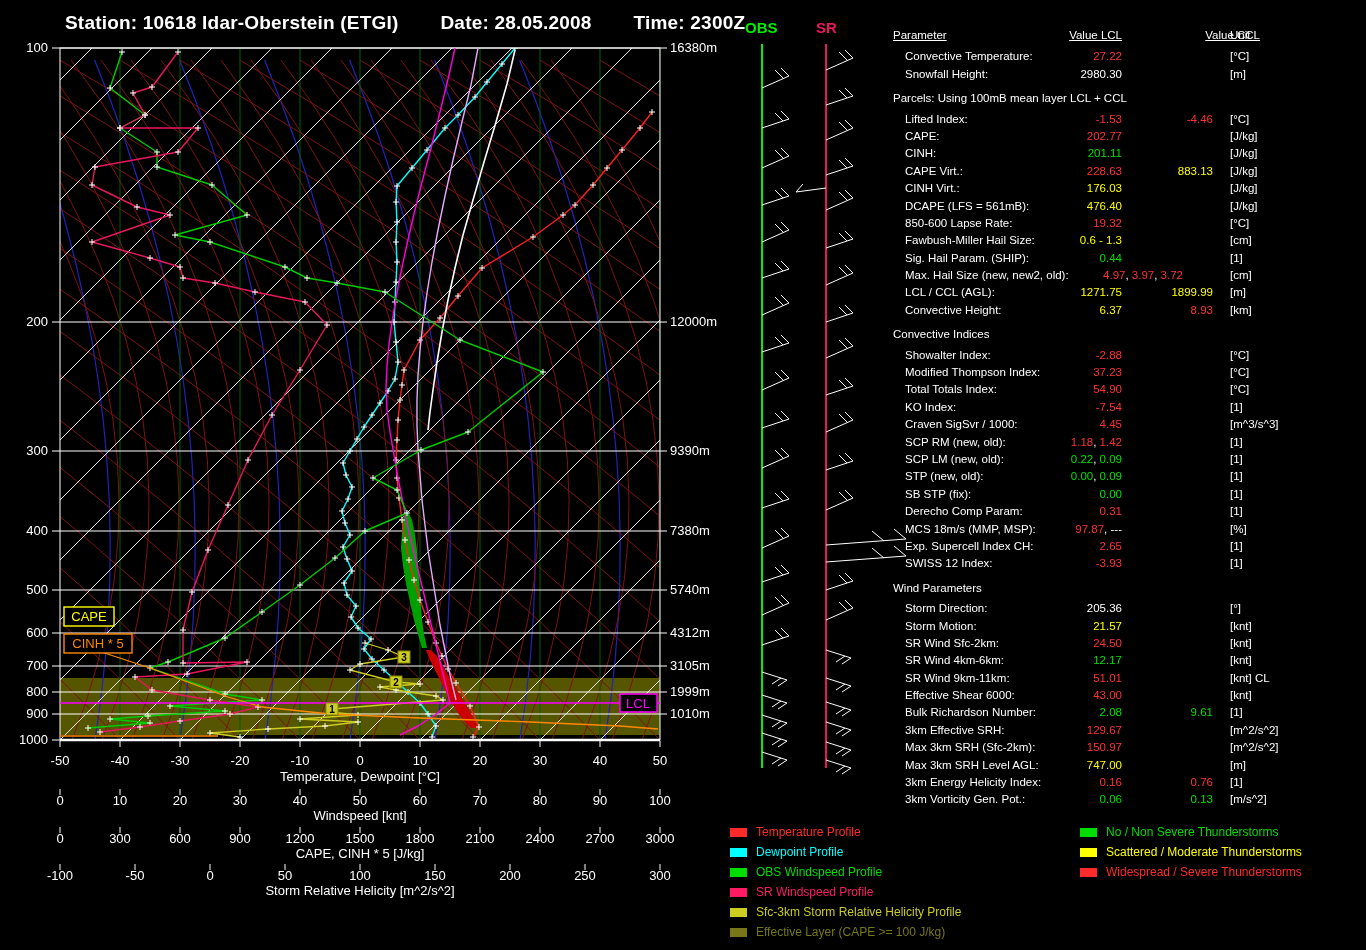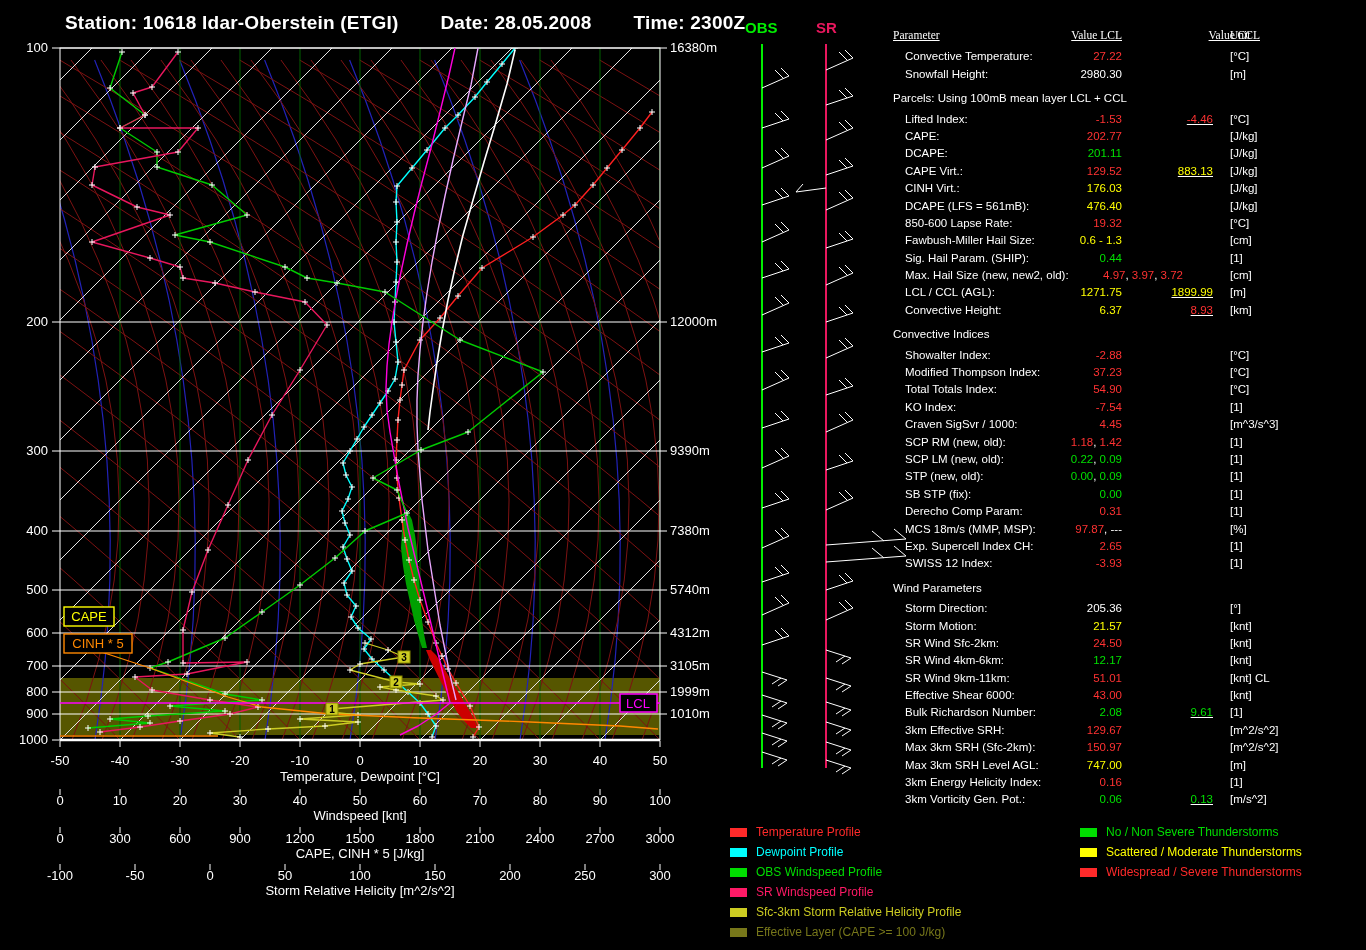--- a/index.html
+++ b/index.html
@@ -8,25 +8,25 @@
   #titlebar{position:absolute;left:65px;top:12px;font-size:19px;font-weight:bold;
             white-space:nowrap;letter-spacing:0.2px;}
   #titlebar span{margin-right:42px;}
   svg{position:absolute;left:0;top:0;}
   
   #ptable{position:absolute;left:893px;top:27px;width:473px;font-size:11.5px;line-height:17.4px;}
   .prow{position:relative;height:17.4px;white-space:nowrap;}
   .prow .lab{position:absolute;left:12px;}
   .prow .v1{position:absolute;left:0;width:229px;text-align:right;}
   .prow .v1.wide{width:290px;}
-  .prow .v2{position:absolute;left:0;width:320px;text-align:right;text-decoration:underline;}
+  .prow .v2{position:absolute;left:0;width:320px;text-align:right;}
   .prow .unit{position:absolute;left:337px;}
   .psection{height:17.4px;margin-top:7px;margin-bottom:3px;white-space:nowrap;}
   .phead{position:relative;height:17.4px;margin-bottom:4px;}
-  .phead span{text-decoration:underline;font-family:Liberation Serif, serif;}
+  .phead span{text-decoration:underline;}
   .phead .h1{position:absolute;left:0;}
   .phead .h2{position:absolute;left:0;width:229px;text-align:right;}
   .phead .h3{position:absolute;left:0;width:320px;text-align:right;padding-left:47px;}
   .phead .h4{position:absolute;left:337px;}
   .c-r{color:#ff3232;} .c-y{color:#ffff00;} .c-g{color:#00e000;} .c-w{color:#ffffff;}
   
   .legend{position:absolute;font-size:12px;}
   .legend .item{height:20px;display:flex;align-items:center;white-space:nowrap;}
   .legend .sw{width:17px;height:9px;margin-right:9px;flex:none;}
 </style>
@@ -914,27 +914,27 @@
       <span class="v1"><span class="c-r">-1.53</span></span>
       <span class="v2"><span class="c-r">-4.46</span></span>
       <span class="unit">[°C]</span>
     </div>
     <div class="prow">
       <span class="lab">CAPE:</span>
       <span class="v1"><span class="c-r">202.77</span></span>
       <span class="unit">[J/kg]</span>
     </div>
     <div class="prow">
-      <span class="lab">DCAPE:</span>
+      <span class="lab">CINH:</span>
       <span class="v1"><span class="c-g">201.11</span></span>
       <span class="unit">[J/kg]</span>
     </div>
     <div class="prow">
       <span class="lab">CAPE Virt.:</span>
-      <span class="v1"><span class="c-r">129.52</span></span>
+      <span class="v1"><span class="c-r">228.63</span></span>
       <span class="v2"><span class="c-y">883.13</span></span>
       <span class="unit">[J/kg]</span>
     </div>
     <div class="prow">
       <span class="lab">CINH Virt.:</span>
       <span class="v1"><span class="c-y">176.03</span></span>
       <span class="unit">[J/kg]</span>
     </div>
     <div class="prow">
       <span class="lab">DCAPE (LFS = 561mB):</span>
@@ -1087,20 +1087,21 @@
       <span class="unit">[m^2/s^2]</span>
     </div>
     <div class="prow">
       <span class="lab">Max 3km SRH Level AGL:</span>
       <span class="v1"><span class="c-y">747.00</span></span>
       <span class="unit">[m]</span>
     </div>
     <div class="prow">
       <span class="lab">3km Energy Helicity Index:</span>
       <span class="v1"><span class="c-r">0.16</span></span>
+      <span class="v2"><span class="c-r">0.76</span></span>
       <span class="unit">[1]</span>
     </div>
     <div class="prow">
       <span class="lab">3km Vorticity Gen. Pot.:</span>
       <span class="v1"><span class="c-g">0.06</span></span>
       <span class="v2"><span class="c-g">0.13</span></span>
       <span class="unit">[m/s^2]</span>
     </div>
   </div>
 

